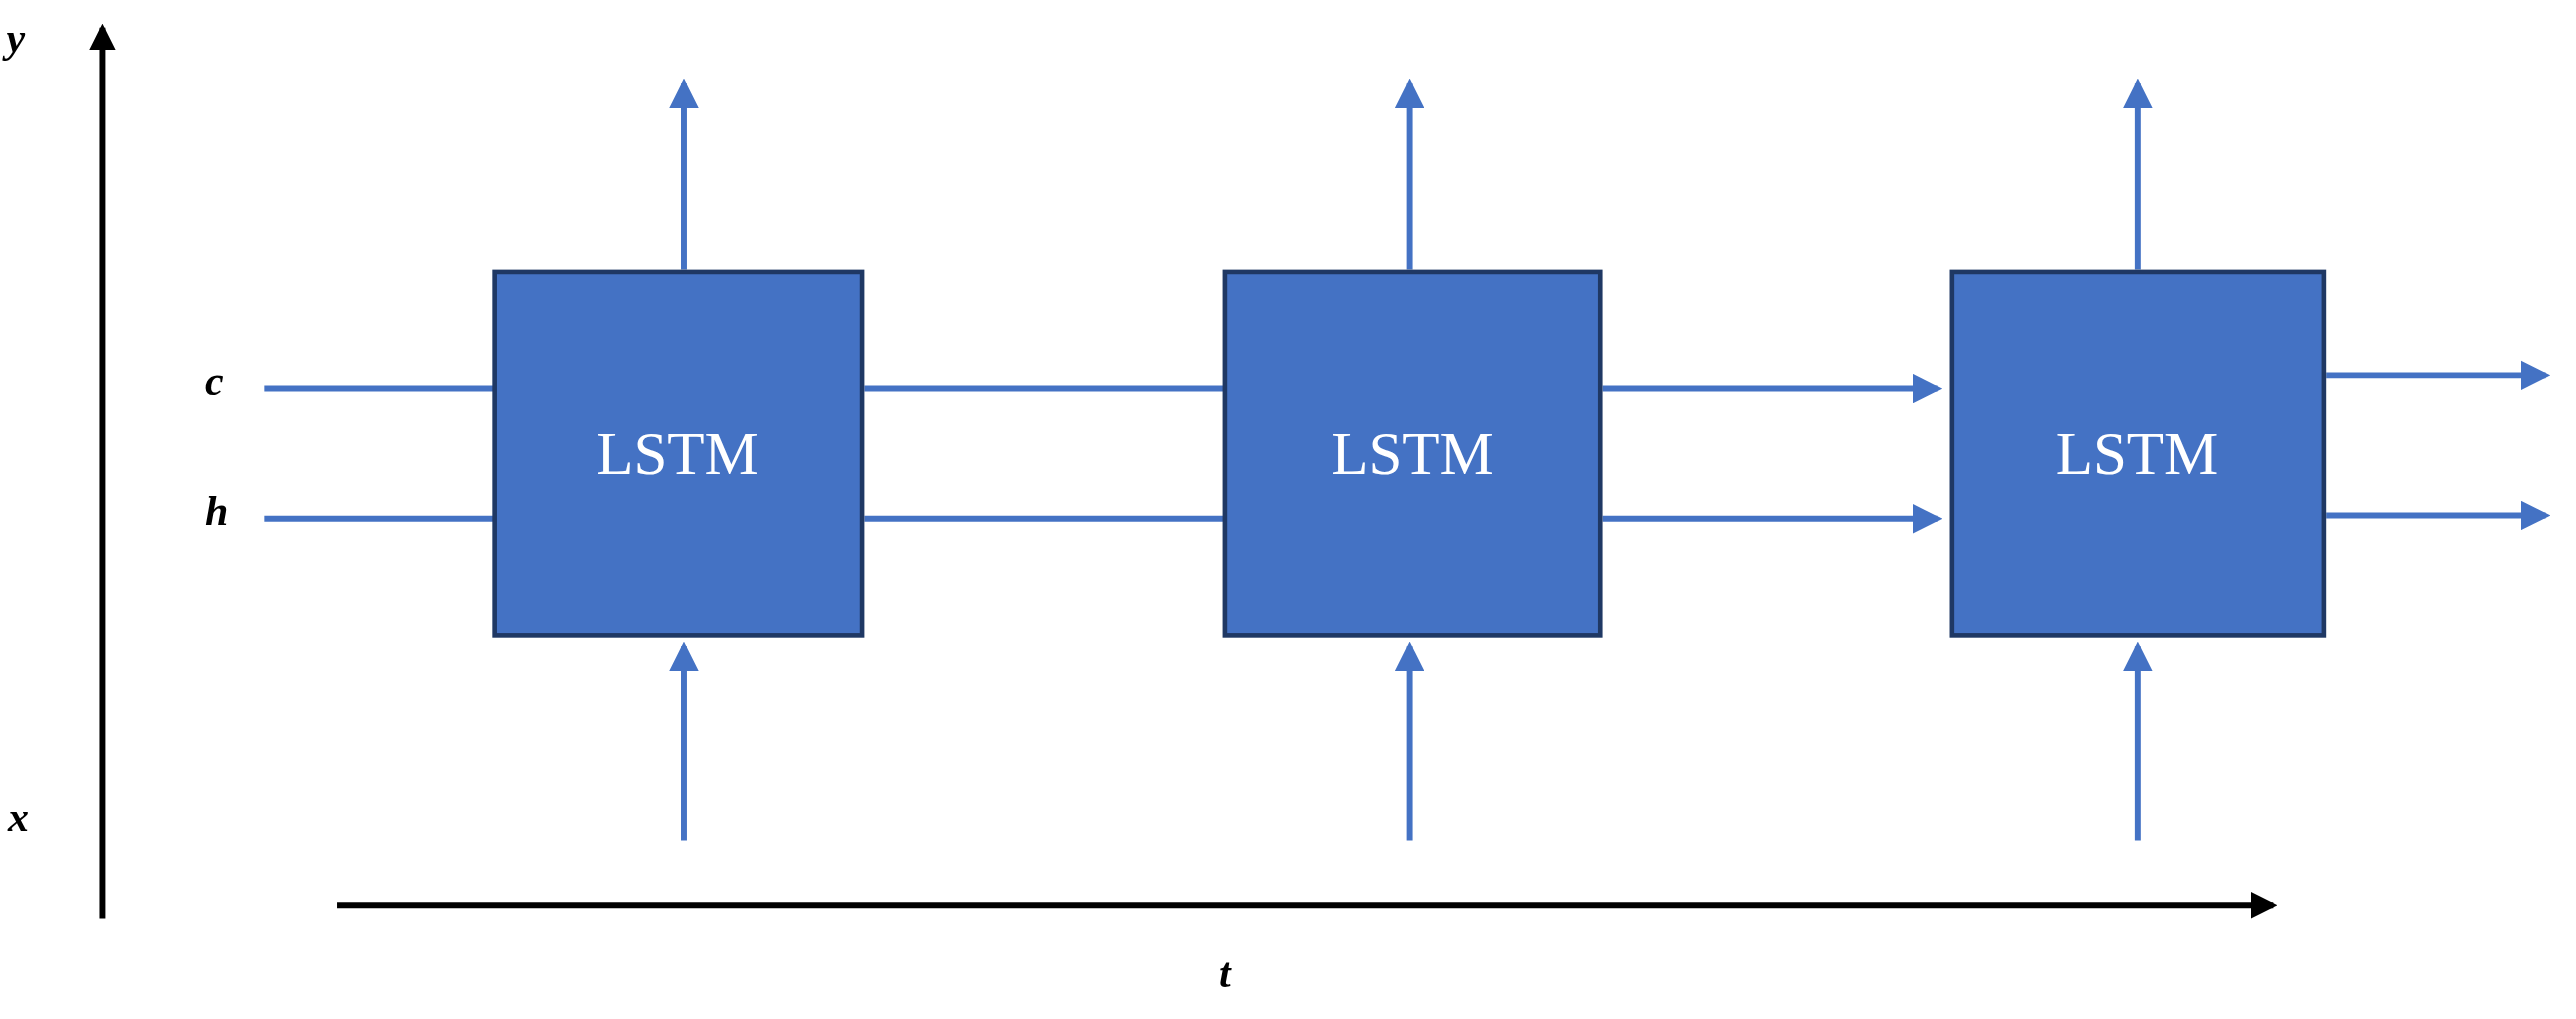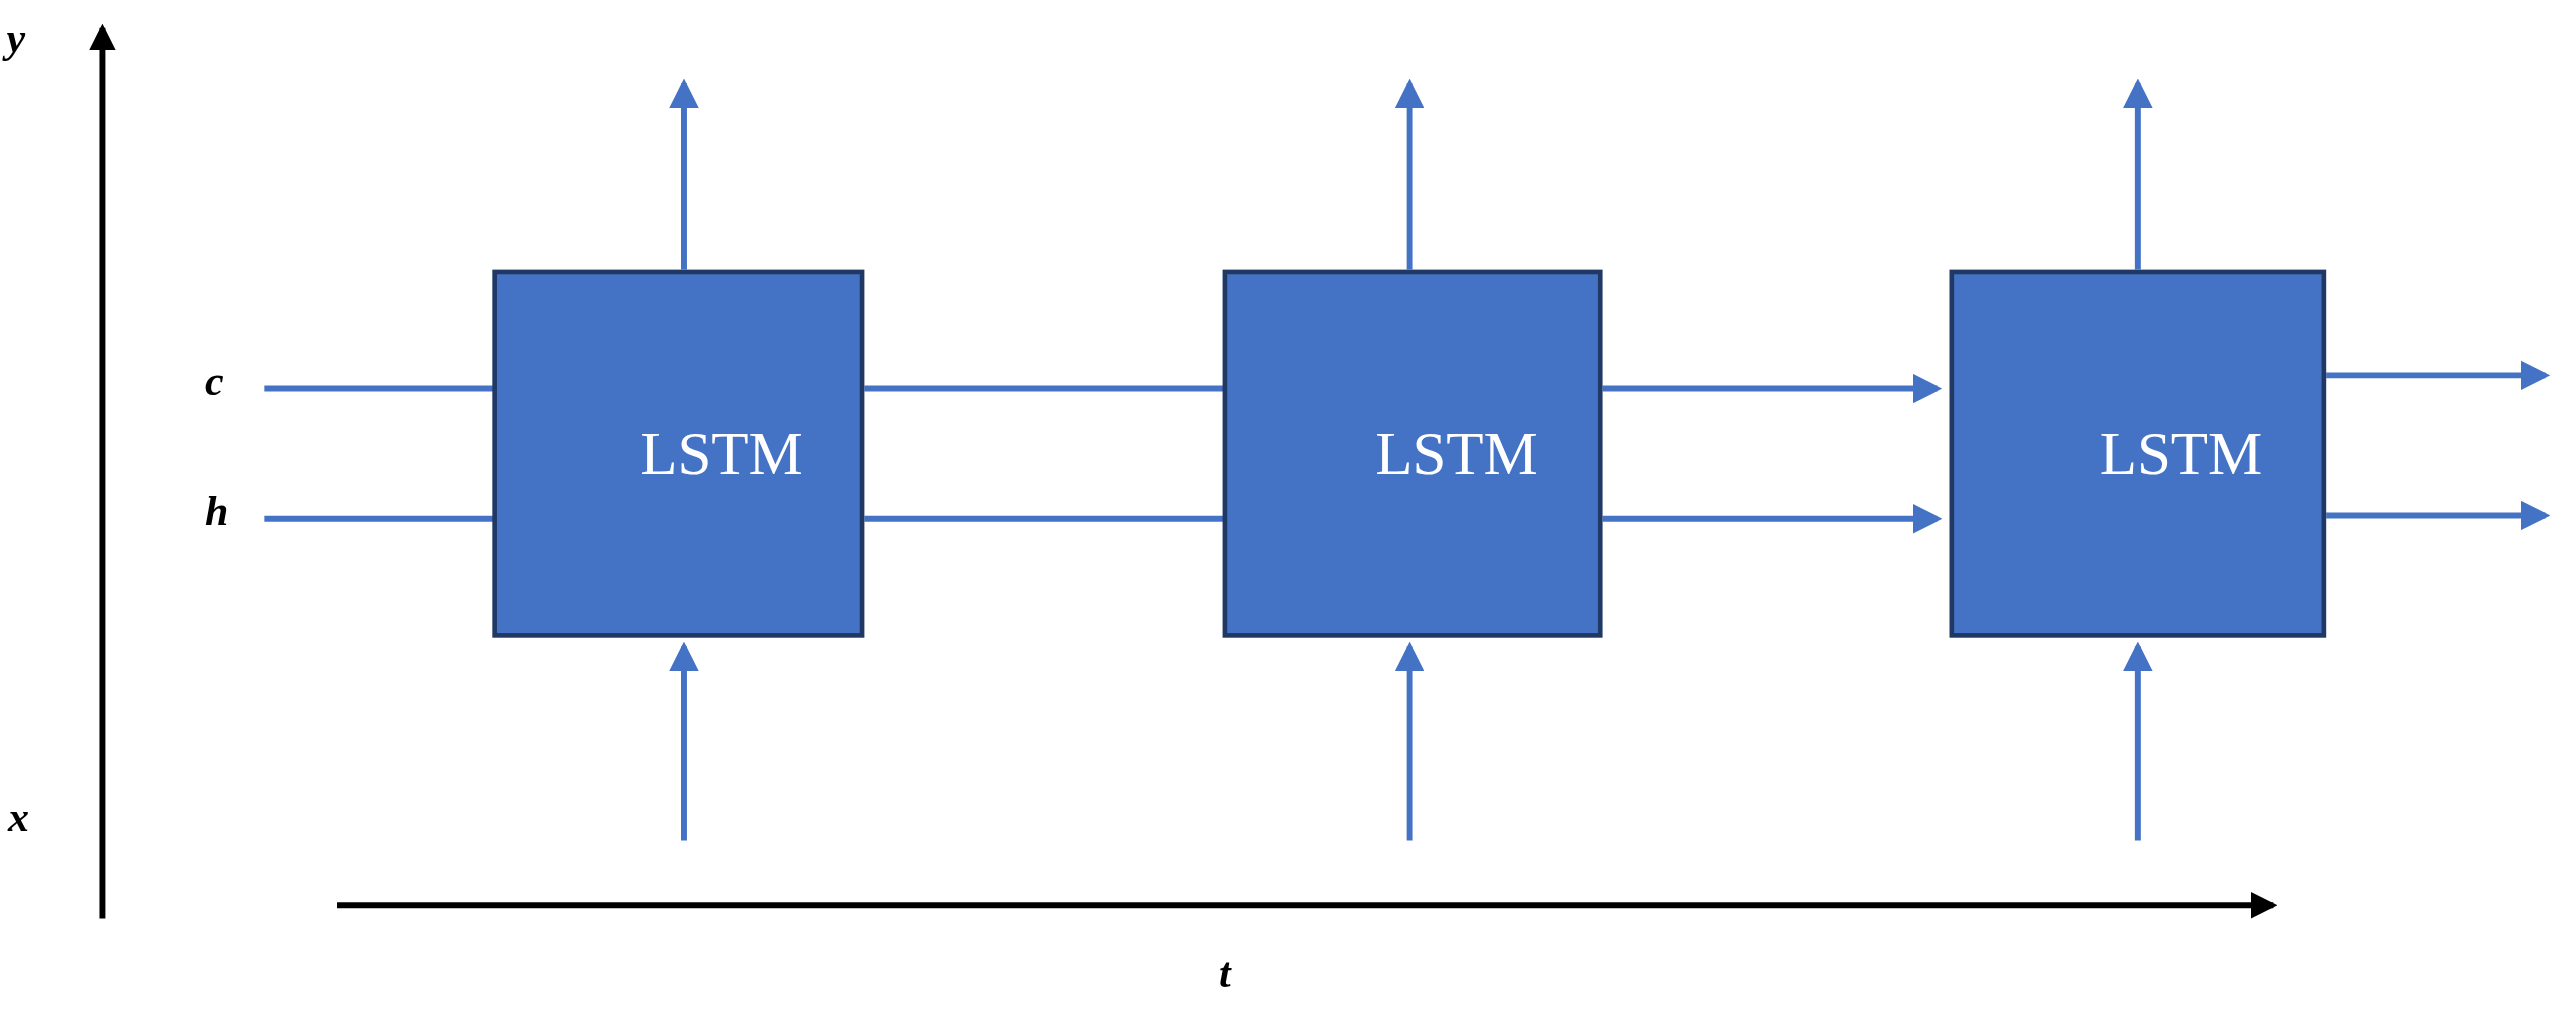--- a/index.html
+++ b/index.html
@@ -37,21 +37,20 @@
   .node-label {
     position: absolute;
     display: flex;
     align-items: center;
     justify-content: center;
     font-family: "Liberation Serif", "DejaVu Serif", serif;
     font-weight: normal;
     color: #ffffff;
     white-space: nowrap;
     user-select: none;
-    margin-left: 44px;
   }
   .hit {
     position: absolute;
     background: transparent;
   }
 </style>
 </head>
 <body>
 
 <div id="stage">

